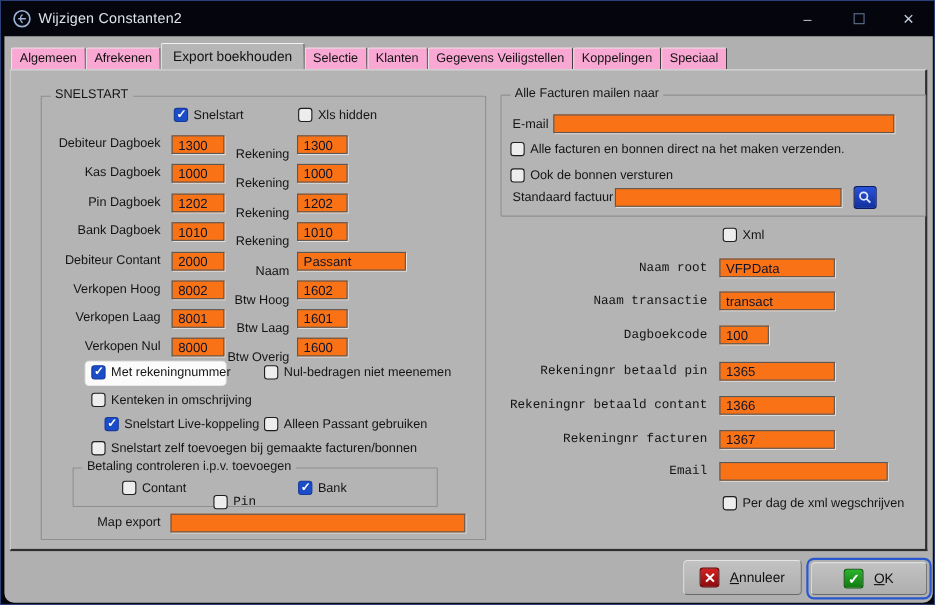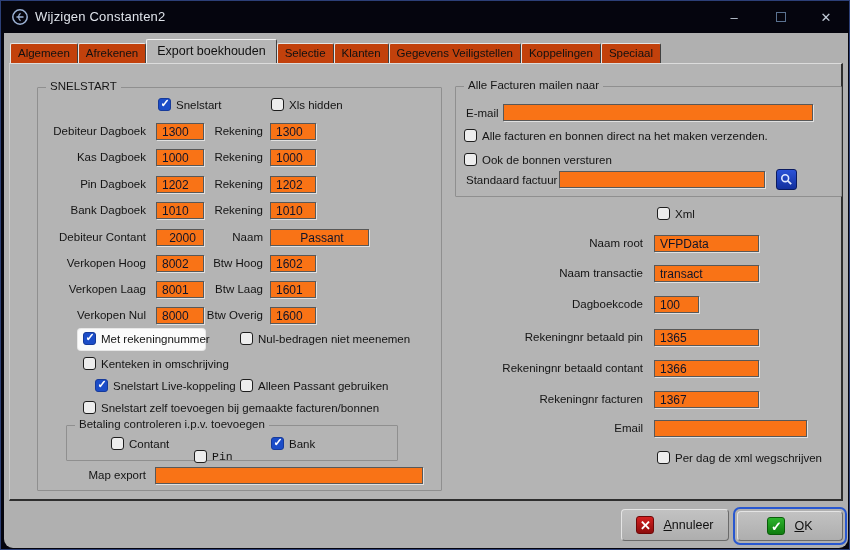--- a/index.html
+++ b/index.html
@@ -16,21 +16,21 @@
   .winbtn.min { left:712px; }
   .winbtn.max { left:759px; }
   .winbtn.close { left:804px; }
   .maxbox { width:10px; height:10px; border:1px solid #5b7290; display:inline-block; }
   
   .dialog { position:absolute; left:3px; top:32px; width:844px; height:515px;
             background:#b0b0b0; border-radius:0 0 9px 9px; }
   
   .tabs { position:absolute; left:6px; top:6px; height:24px; display:flex; align-items:flex-end; }
   .tab { height:20px; line-height:19px; padding:0 7px; font-size:11.5px; color:#111;
-         background:#c2410c; border-left:1px solid #e6e6e6; border-top:1px solid #e6e6e6;
+         background:#f9a8d4; border-left:1px solid #e6e6e6; border-top:1px solid #e6e6e6;
          border-right:1px solid #404040; border-radius:2px 2px 0 0; white-space:nowrap; cursor:pointer; }
   .tab.active { height:24px; line-height:23px; padding:0 10px; font-size:12.5px;
                 background:#b6b6b6; border-top:1px solid #f2f2f2; border-left:1px solid #f2f2f2; z-index:2; }
   
   .page { position:absolute; left:5px; top:30px; width:834px; height:438px; background:#b4b4b4;
           border-top:1px solid #dcdcdc; border-left:1px solid #cccccc;
           border-right:2px solid #2e2e2e; border-bottom:2px solid #2e2e2e; }
   
   .group { position:absolute; border:1px solid #8f8f8f; border-radius:1px; }
   .group-title { position:absolute; top:-8px; left:8px; padding:0 4px; background:#b4b4b4;
@@ -47,26 +47,26 @@
              background:#ededed; flex:0 0 13px; position:relative; }
   .cb .box.checked { background:#1c4dc8; border-color:#163a9a; }
   .cb .box.checked::after { content:"✓"; position:absolute; left:1.5px; top:-2.5px;
                             font-size:11px; font-weight:bold; color:#fff; }
   .cb .cb-label { margin-left:5px; font-size:11.5px; color:#141414; white-space:nowrap; }
   .hl { position:absolute; background:#fbfbfb; border-radius:3px; box-shadow:0 0 0 1px #e8e8e8; }
   
   .srow { position:absolute; left:0; width:100%; height:17px; }
   .srow .l1 { position:absolute; right:295px; top:2px; }
   .srow .f1 { left:118px; top:0; width:48px; }
-  .srow .l2 { position:absolute; right:178px; top:2px; }
+  .srow .l2 { position:absolute; right:178px; top:12px; }
   .srow .f2 { left:232px; top:0; width:46px; }
   .srow .f2.wide { width:99px; }
   
   .xrow { position:absolute; width:100%; height:17px; }
-  .xrow .xl { position:absolute; right:198px; top:2px; }
+  .xrow .xl { position:absolute; right:198px; top:2px;font-family:Liberation Mono, monospace; }
   .xrow .xf { left:644px; top:0; width:105px; }
   .xrow .xf.small { width:45px; }
   .xrow .xf.wide { width:153px; }
   
   .search-btn { position:absolute; width:21px; height:21px; border-radius:3px; cursor:pointer;
                 background:linear-gradient(#2a52d8,#12309e); border:1px solid #0a1a60;
                 display:flex; align-items:center; justify-content:center; }
   
   .btn { position:absolute; display:flex; align-items:center; justify-content:center; gap:9px;
          background:linear-gradient(#c2c2c2,#aeaeae); border:1px solid #6a6a6a;
@@ -144,21 +144,21 @@
           <div class="field f1">1202</div>
           <span class="lbl l2">Rekening</span>
           <div class="field f2">1202</div>
         </div>
         <div class="srow" style="top:114px;">
           <span class="lbl l1">Bank Dagboek</span>
           <div class="field f1">1010</div>
           <span class="lbl l2">Rekening</span>
           <div class="field f2">1010</div>
         </div>
-        <div class="srow" style="top:141px;text-align:center;">
+        <div class="srow" style="top:141px;">
           <span class="lbl l1">Debiteur  Contant</span>
           <div class="field f1">2000</div>
           <span class="lbl l2">Naam</span>
           <div class="field f2 wide">Passant</div>
         </div>
         <div class="srow" style="top:167px;">
           <span class="lbl l1">Verkopen Hoog</span>
           <div class="field f1">8002</div>
           <span class="lbl l2">Btw Hoog</span>
           <div class="field f2">1602</div>

